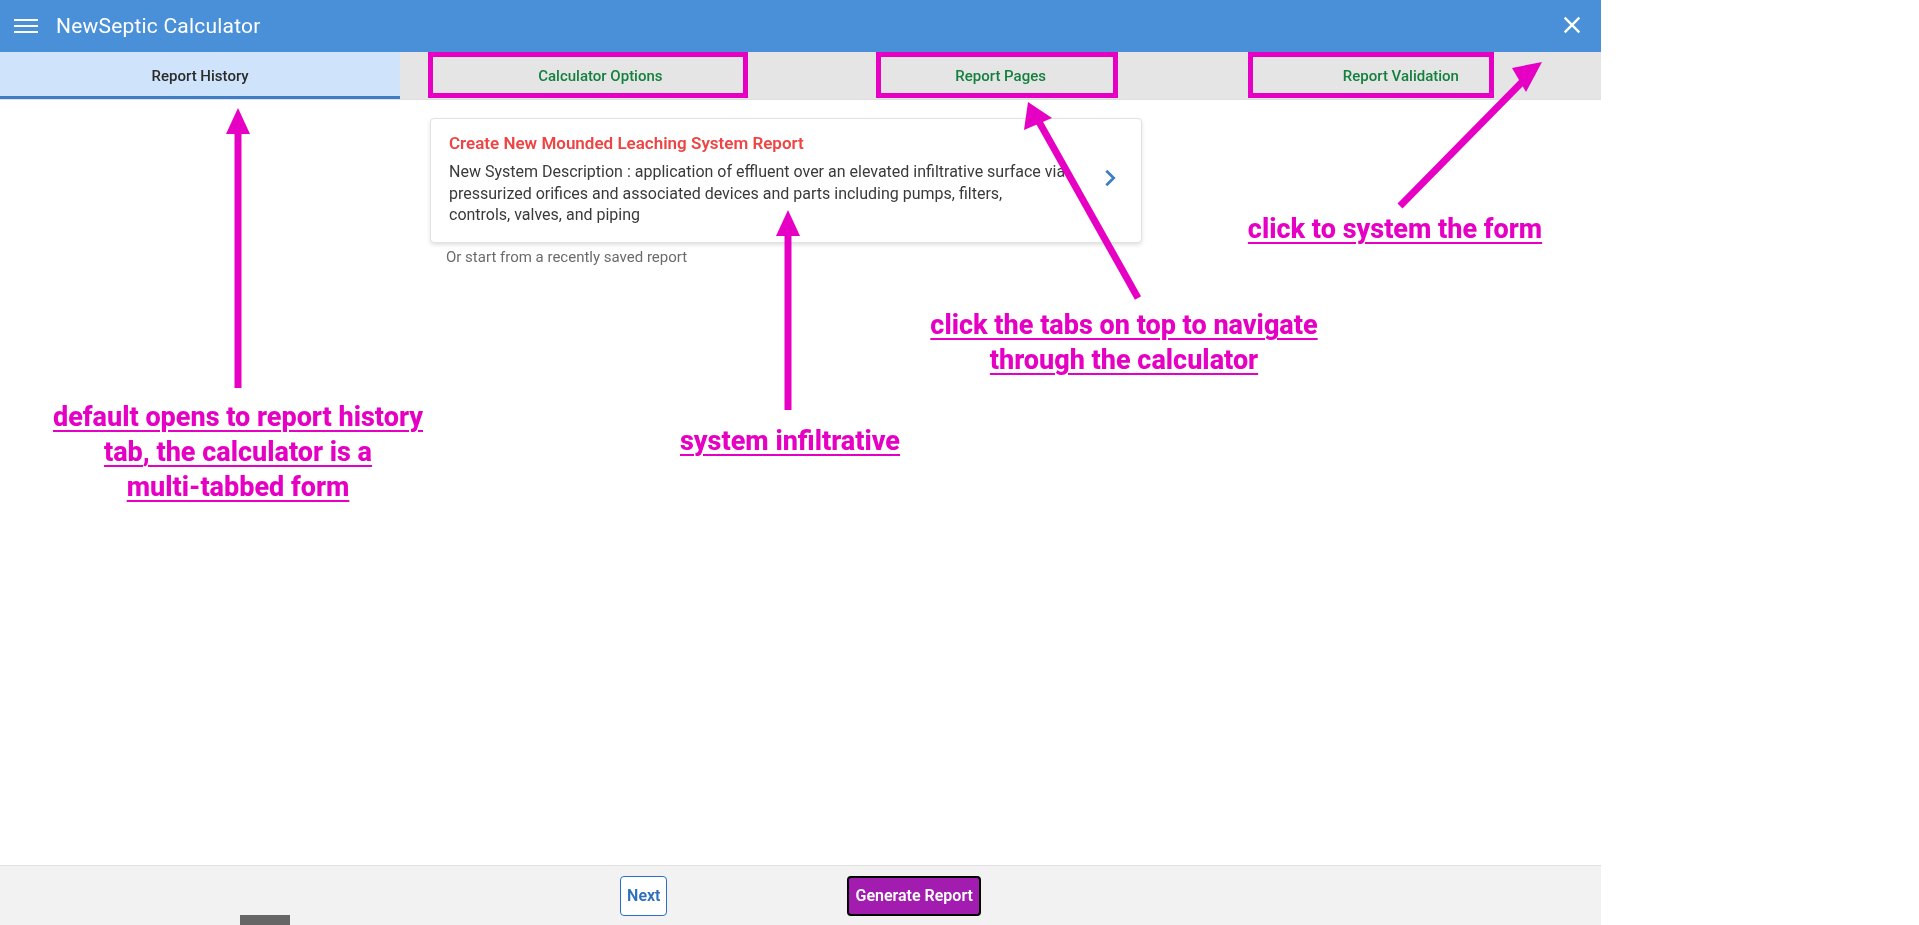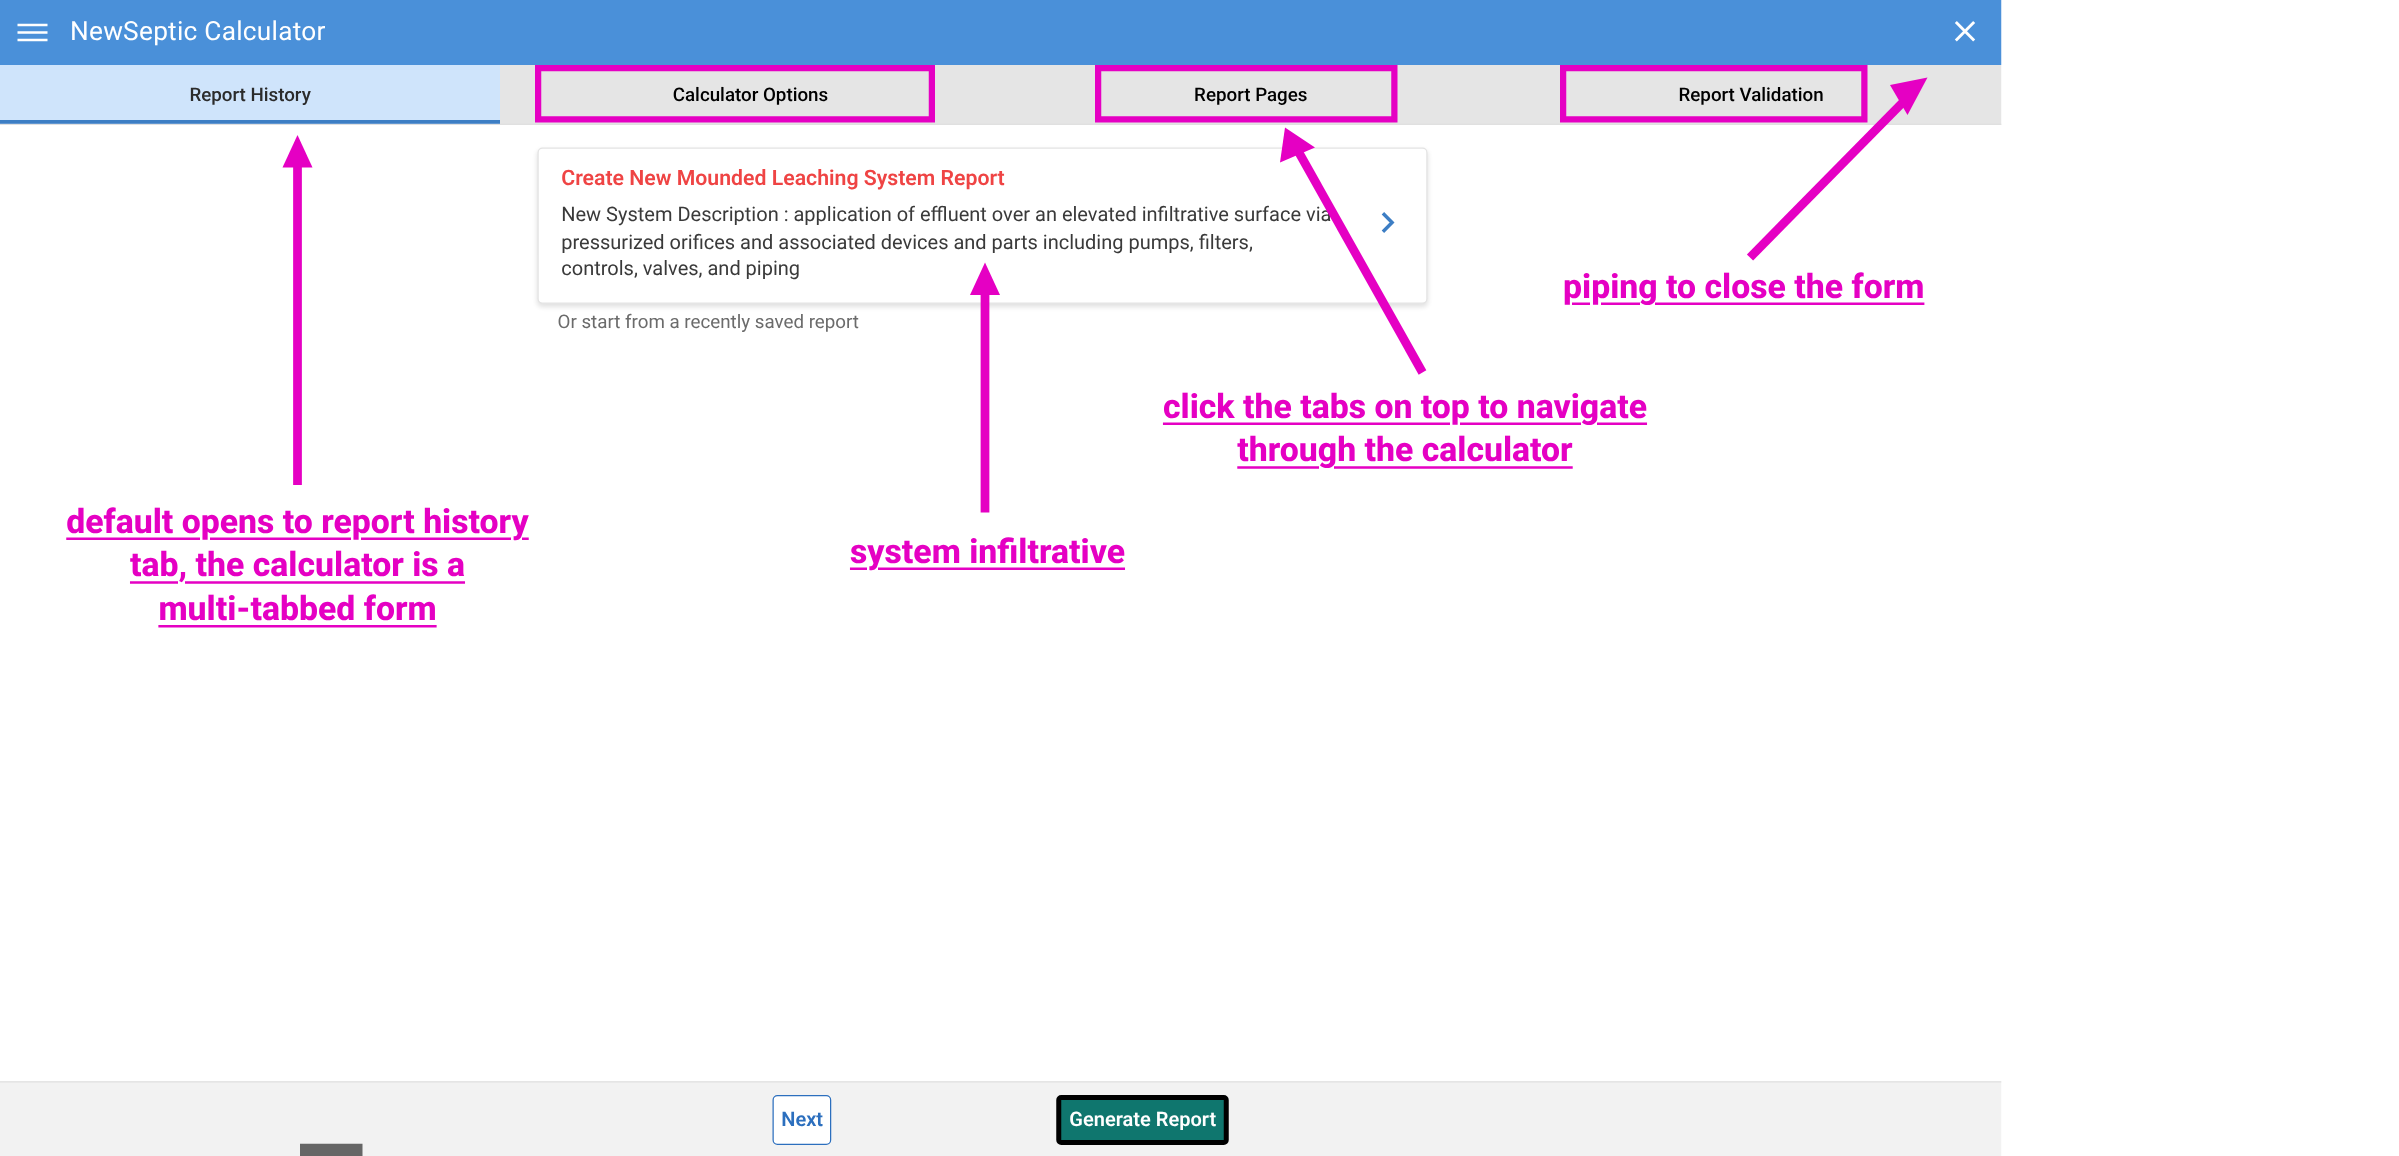--- a/index.html
+++ b/index.html
@@ -29,21 +29,21 @@
     background: #e5e5e5;
     border-bottom: 1px solid #e0e0e0;
   }
   .tab {
     flex: 1;
     display: flex;
     align-items: center;
     justify-content: center;
     font-size: 15px;
     font-weight: 500;
-    color: #000000;
+    color: #15803d;
     cursor: pointer;
     position: relative;
   }
   .tab.active {
     background: #cfe4fb;
     color: #2b2b2b;
   }
   .tab.active::after {
     content: "";
     position: absolute;
@@ -103,21 +103,21 @@
     height: 40px;
     padding: 0 6px;
     border-radius: 4px;
     font-size: 16px;
     font-weight: 600;
     cursor: pointer;
     display: inline-flex;
     align-items: center;
   }
   .btn-outline { background: #ffffff; color: #2c6fbe; border: 1px solid #2c6fbe; }
-  .btn-primary { background: #0f766e; color: #ffffff; border: 4px solid #000000; }
+  .btn-primary { background: #a21caf; color: #ffffff; border: 2px solid #000000; }
 
   
   .anno-box {
     position: absolute;
     border: 5px solid #e500c3;
     background: transparent;
     pointer-events: none;
   }
   .anno-text {
     position: absolute;
@@ -226,16 +226,16 @@
   </div>
   <div class="anno-text" style="left:874px; top:308px; width:500px;">click the tabs on top to navigate
 through the calculator</div>
 
   <div class="anno-arrow" style="left:1390px; top:56px;">
     <svg width="160" height="160">
       <path d="M10 150 L140 18"></path>
       <polygon points="152,6 122,12 136,36"></polygon>
     </svg>
   </div>
-  <div class="anno-text" style="left:1230px; top:212px; width:330px;">piping to close the form</div>
+  <div class="anno-text" style="left:1230px; top:212px; width:330px;">click to system the form</div>
 
   <div class="bottom-stub"></div>
 </div>
 
 </body></html>

